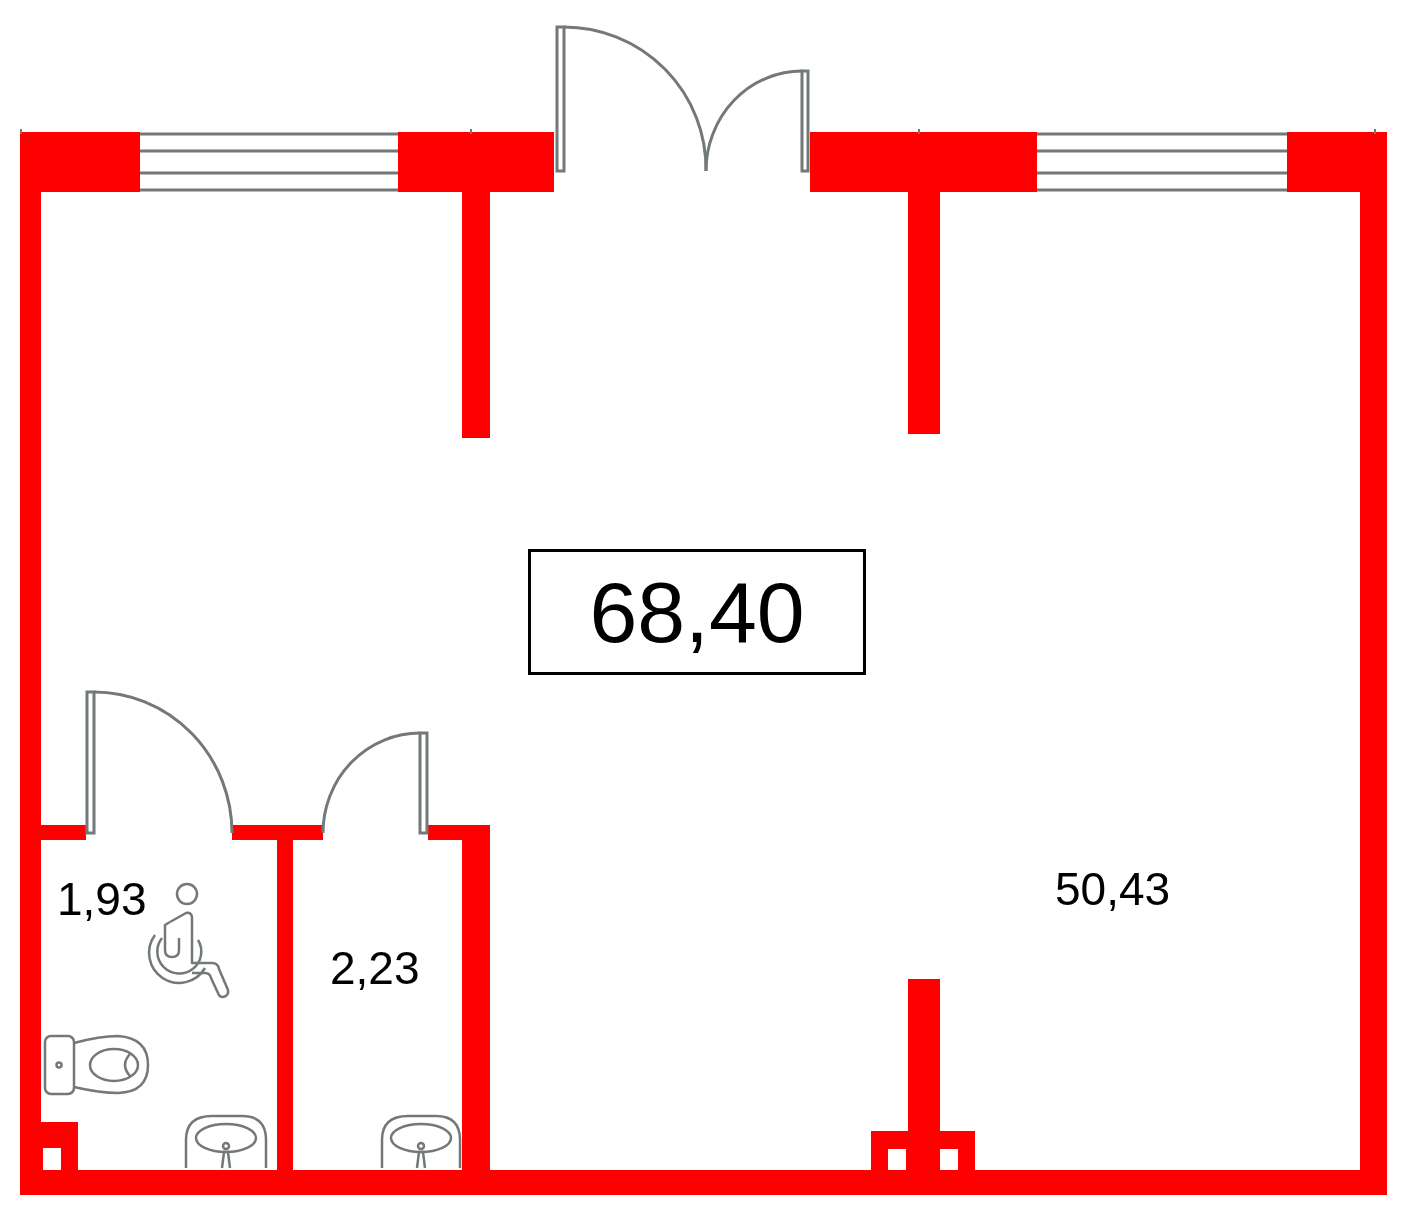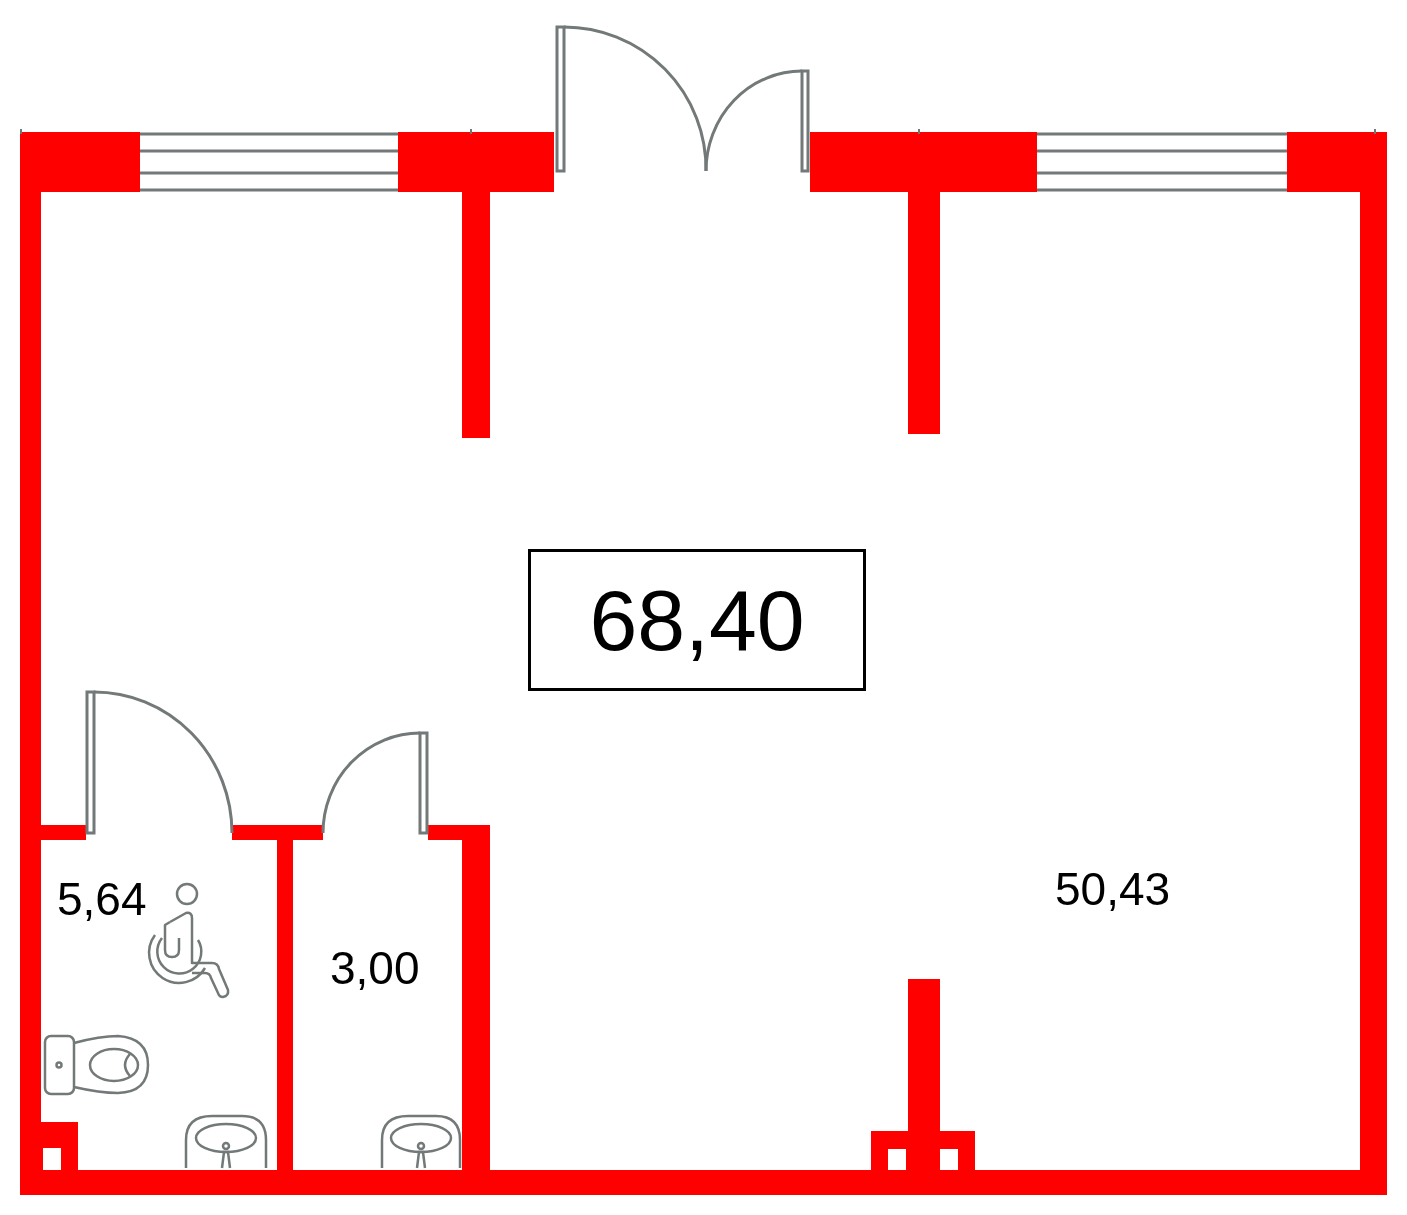--- a/index.html
+++ b/index.html
@@ -1,19 +1,19 @@
 <!DOCTYPE html>
 <html><head>
 <meta charset="utf-8">
 <style>
   html, body { margin: 0; padding: 0; background: #ffffff; }
   body { width: 1407px; height: 1215px; position: relative; overflow: hidden; font-family: "Liberation Sans", sans-serif; }
   #plan { position: absolute; left: 0; top: 0; }
   .label { position: absolute; color: #000; font-family: "Liberation Sans", sans-serif; line-height: 1; white-space: nowrap; }
-  .total-box { position: absolute; left: 528px; top: 549px; width: 338px; height: 142px; border: 3px solid #000; box-sizing: border-box; display: flex; align-items: center; justify-content: center; }
+  .total-box { position: absolute; left: 528px; top: 549px; width: 338px; height: 126px; border: 3px solid #000; box-sizing: border-box; display: flex; align-items: center; justify-content: center; }
   .total-box span { font-size: 86px; line-height: 1; }
 </style>
 </head>
 <body>
 
 <svg id="plan" width="1407" height="1215" viewBox="0 0 1407 1215" xmlns="http://www.w3.org/2000/svg">
 
   <g fill="#ff0000">
 
     <rect x="20" y="132" width="120" height="60"></rect>
@@ -109,15 +109,15 @@
     <path d="M417 1168 L419 1152 L423 1152 L425 1168"></path>
   </g>
 </svg>
 
 <div class="total-box">
   <span>68,40</span>
 </div>
 
 <div class="label" style="left:1055px; top:866px; font-size:46px;">50,43</div>
 
-<div class="label" style="left:57px; top:876px; font-size:46px;">5,64</div>
+<div class="label" style="left:57px; top:876px; font-size:46px;">1,93</div>
 
-<div class="label" style="left:330px; top:945px; font-size:46px;">3,00</div>
+<div class="label" style="left:330px; top:945px; font-size:46px;">2,23</div>
 
 </body></html>

